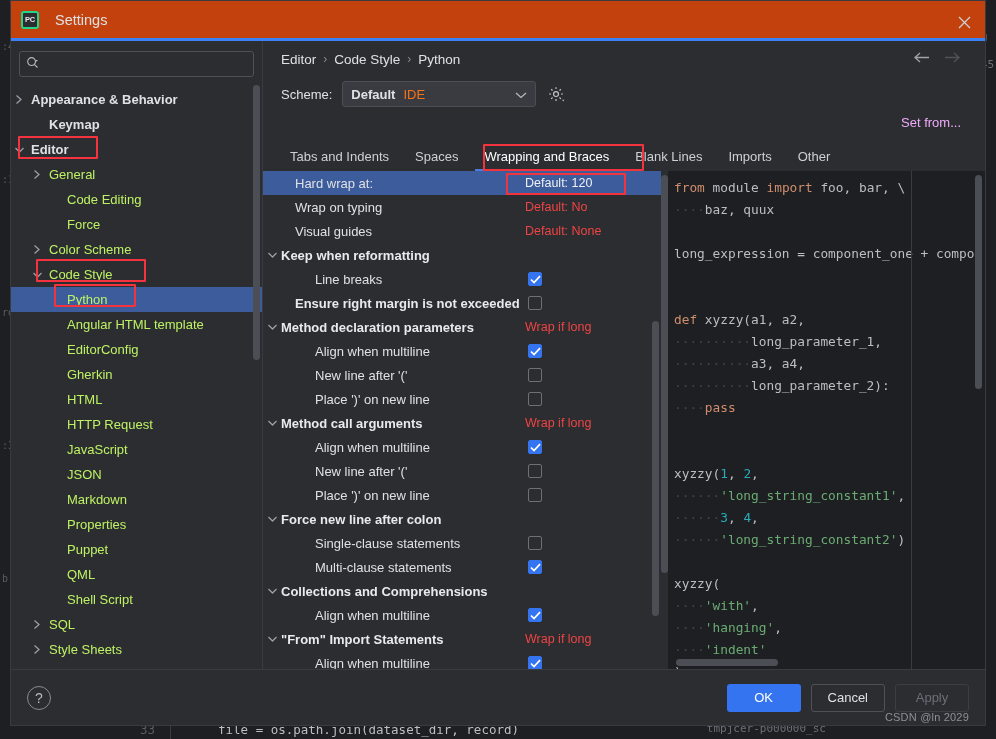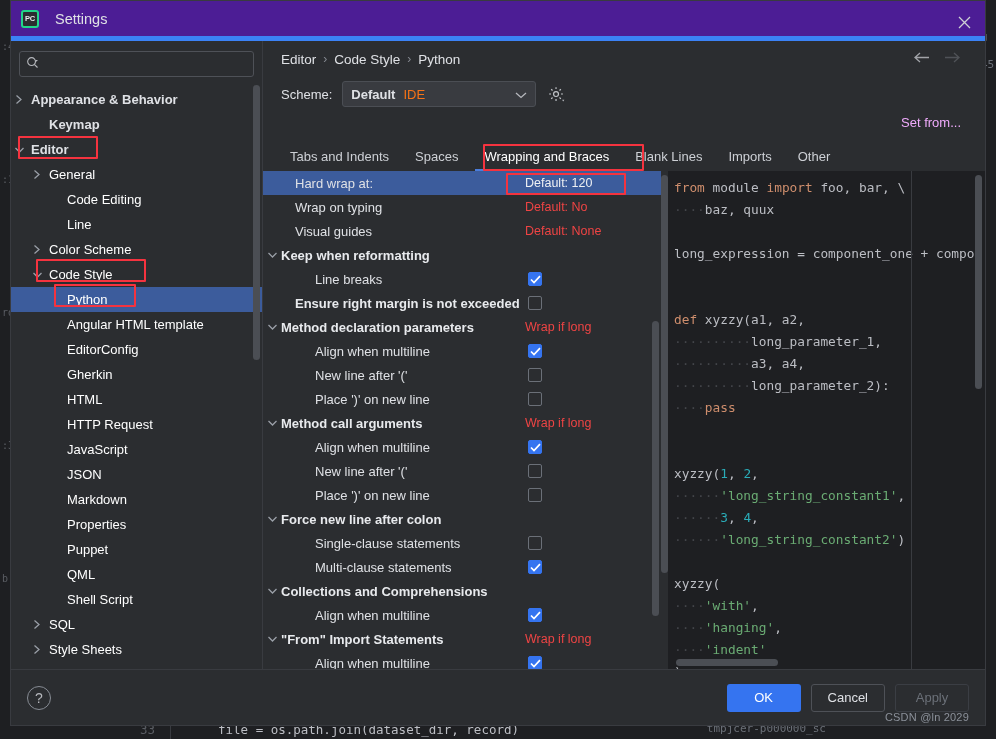--- a/index.html
+++ b/index.html
@@ -44,23 +44,23 @@
   #dialog {
     position: absolute; left: 10px; top: 0; width: 976px; height: 726px;
     background: #2b2d30;
     border: 1px solid #393b40;
     display: flex; flex-direction: column;
   }
 
   
   #titlebar {
     height: 40px; flex: 0 0 40px; position: relative;
-    background: #4c1d95;
+    background: #c2410c;
     display: flex; align-items: center;
-    border-bottom: 5px solid #3b82f6;
+    border-bottom: 3px solid #3b82f6;
     text-align: right;
   }
   #app-logo {
     width: 18px; height: 18px; margin-left: 10px;
     border: 2px solid #21d789; border-radius: 3px;
     background: #2b2d30;
     display: flex; align-items: center; justify-content: center;
     font-size: 7.5px; font-weight: bold; color: #e8eaed;
     letter-spacing: -0.3px; line-height: 1;
   }
@@ -104,21 +104,21 @@
     font-size: 13px; color: #dfe1e5; position: relative;
     cursor: default; white-space: nowrap;
   }
   .tree-row.selected { background: #3c5c9c; }
   .tree-row .twisty {
     width: 16px; height: 25px; flex: 0 0 16px;
     display: flex; align-items: center; justify-content: center;
   }
   .tree-row .tlabel { line-height: 25px; }
   .tree-row.bold .tlabel { font-weight: bold; color: #dfe1e5; }
-  .tree-row.dim .tlabel { color: #ffffff; }
+  .tree-row.dim .tlabel { color: #bef264; }
 
   #sidebar-scrollbar {
     position: absolute; right: 2px; top: 44px;
     width: 7px; height: 275px;
     background: #4b4e54; border-radius: 4px;
   }
 
   
   .hl {
     position: absolute; border: 2.5px solid #f5333f;
@@ -366,21 +366,21 @@
               </svg>
             </span>
             <span class="tlabel" style="margin-left: 4px;">General</span>
           </div>
           <div class="tree-row dim">
             <span class="twisty" style="margin-left: 36px;"></span>
             <span class="tlabel" style="margin-left: 4px;">Code Editing</span>
           </div>
           <div class="tree-row dim">
             <span class="twisty" style="margin-left: 36px;"></span>
-            <span class="tlabel" style="margin-left: 4px;">Line</span>
+            <span class="tlabel" style="margin-left: 4px;">Force</span>
           </div>
           <div class="tree-row dim">
             <span class="twisty" style="margin-left: 18px;">
               <svg width="8" height="11" viewBox="0 0 8 11">
                 <path d="M1.5 1.5 L6 5.5 L1.5 9.5" stroke="#9ba0a8" stroke-width="1.25" fill="none"></path>
               </svg>
             </span>
             <span class="tlabel" style="margin-left: 4px;">Color Scheme</span>
           </div>
           <div class="tree-row dim">

